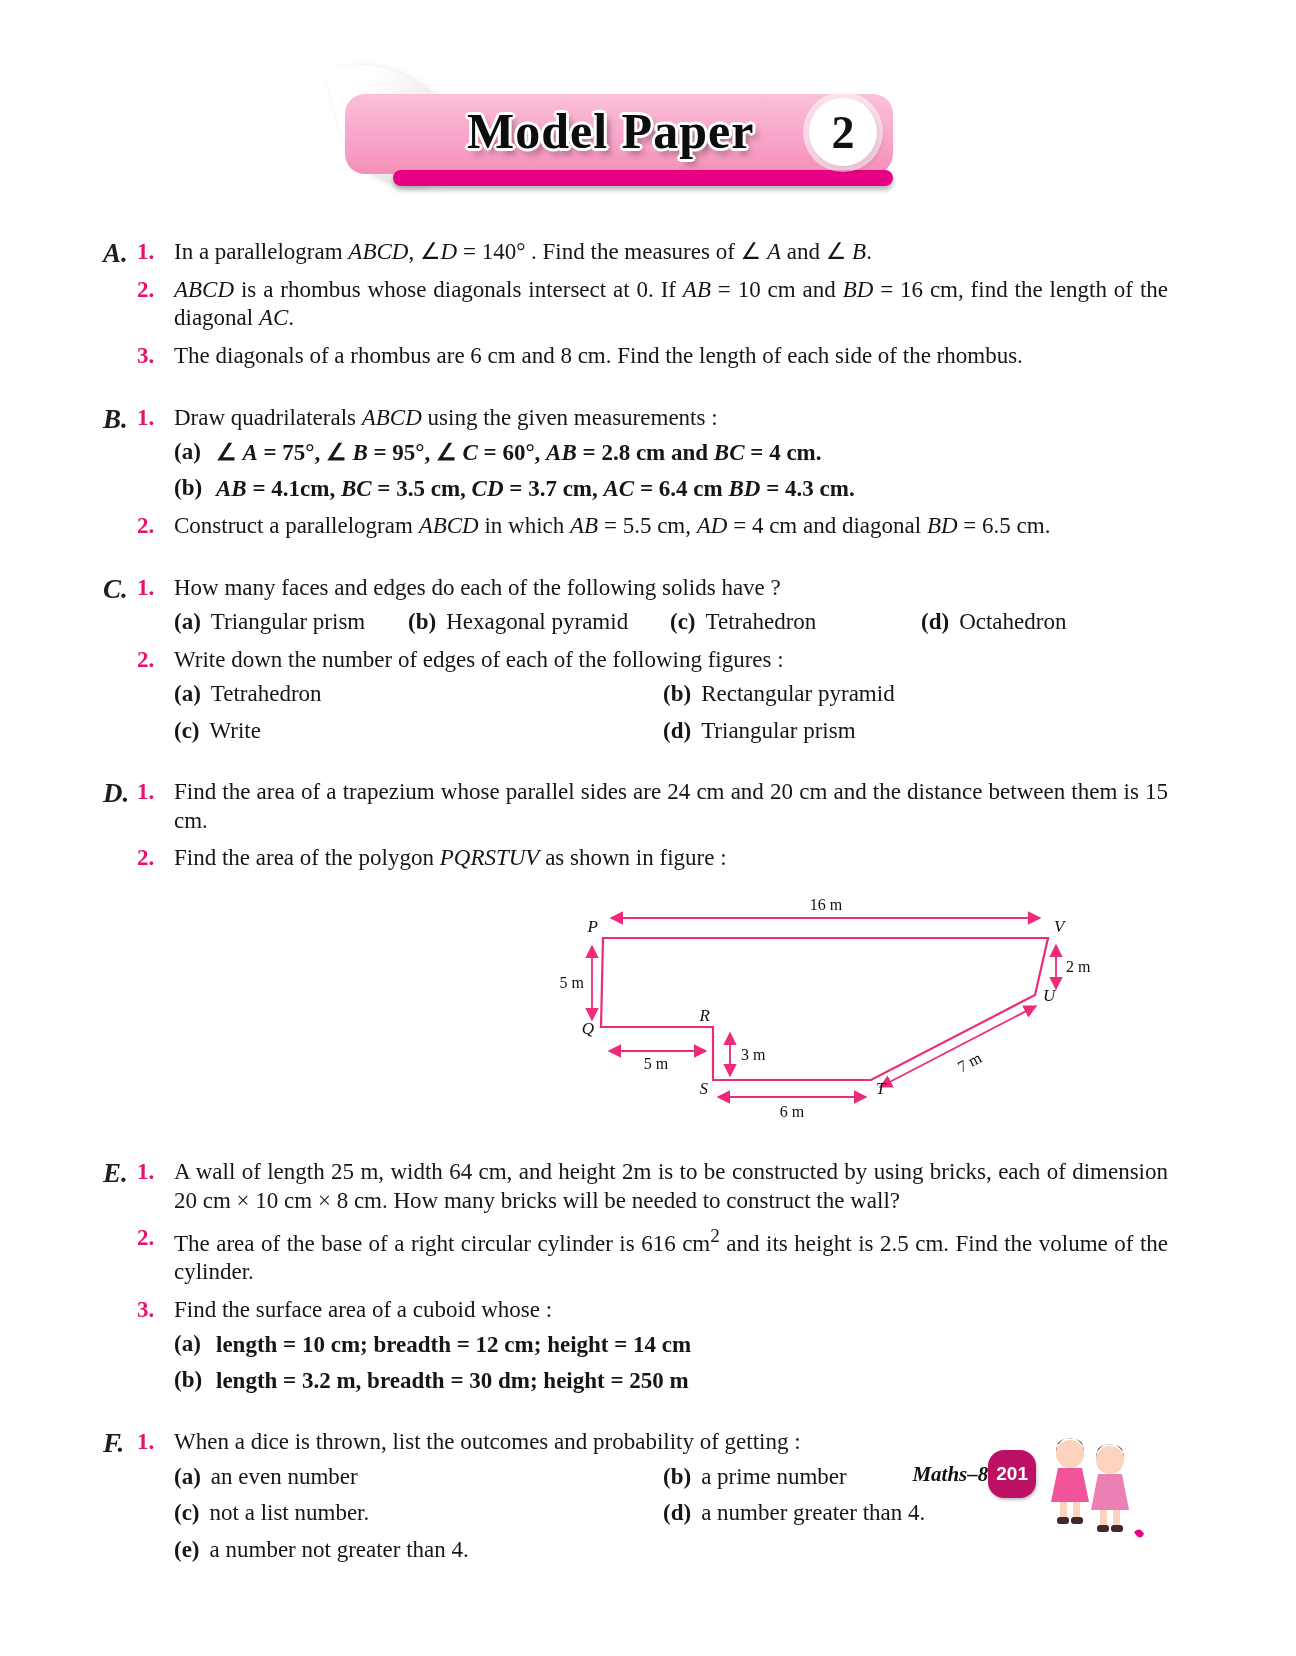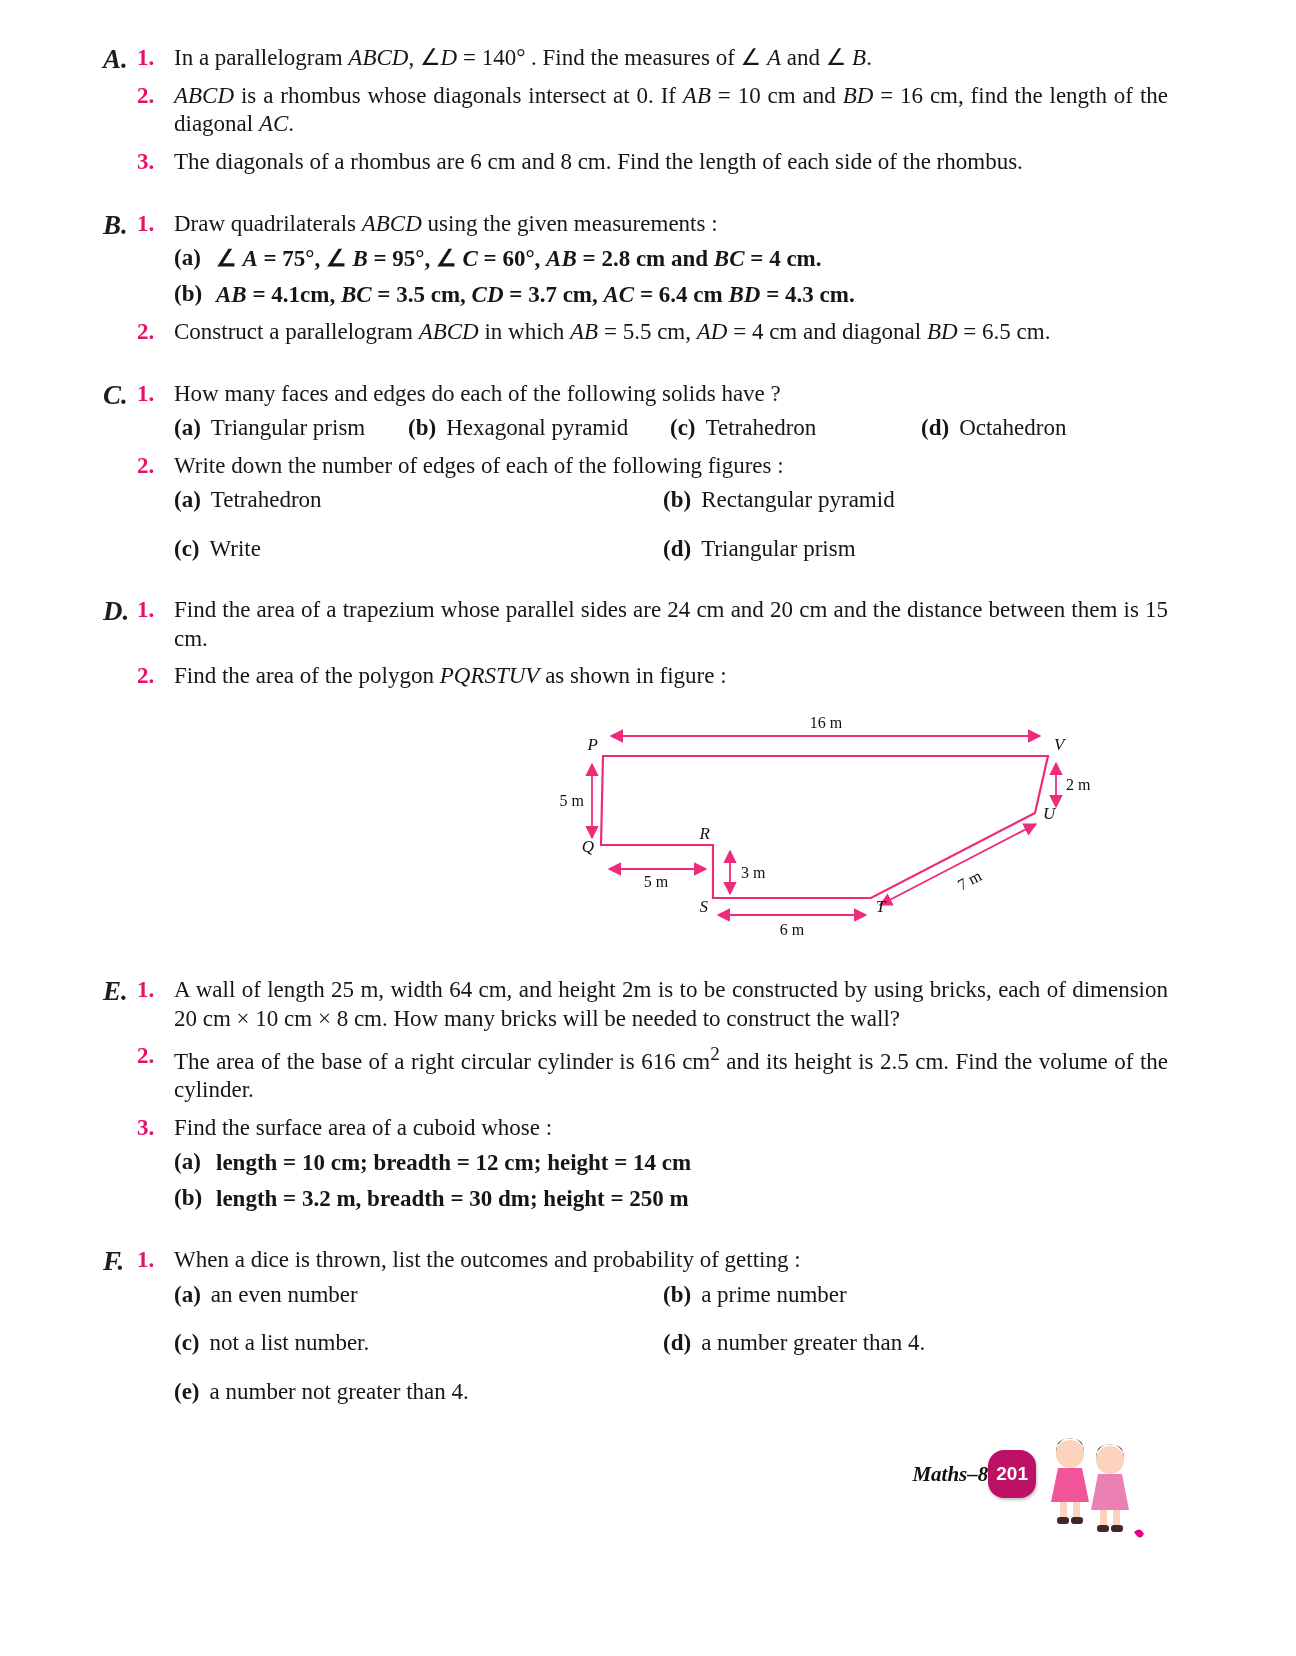--- a/index.html
+++ b/index.html
@@ -58,21 +58,21 @@
   }
   .q-col { flex: 1; min-width: 0; }
   .q-body {
     font-weight: normal; font-size: 23px; line-height: 1.24;
     text-align: justify; color: #161616;
   }
   .sub-item { display: flex; margin-top: 7px; }
   .sub-letter { width: 42px; flex-shrink: 0; font-weight: bold; font-size: 23px; }
   .sub-text { font-weight: bold; font-size: 23px; line-height: 1.24; }
   .opt-grid4 { display: grid; grid-template-columns: 234px 262px 251px 1fr; margin-top: 6px; }
-  .opt-grid2 { display: grid; grid-template-columns: 489px 1fr; margin-top: 6px; row-gap: 20px; font-family: Liberation Serif, serif; }
+  .opt-grid2 { display: grid; grid-template-columns: 489px 1fr; margin-top: 6px; row-gap: 8px; font-family: Liberation Serif, serif; }
   .opt { font-size: 23px; line-height: 1.24; }
   .opt-letter { font-weight: bold; margin-right: 10px; }
   .opt-text { font-weight: normal; }
 
   
   .fig-wrap { display: flex; justify-content: flex-end; margin: 4px 0 18px 0; }
   .fig-line { stroke: #ee2a7b; stroke-width: 2.2; fill: none; }
   .dim-line { stroke: #ee2a7b; stroke-width: 1.8; fill: none; }
   .dim-text { font-family: "Liberation Serif", serif; font-size: 16px; fill: #111; }
   .vtx-text { font-family: "Liberation Serif", serif; font-size: 17px; font-style: italic; fill: #111; }
@@ -87,20 +87,27 @@
     font-family: "Liberation Sans", sans-serif;
     box-shadow: 1px 2px 3px rgba(0,0,0,0.25);
   }
   .kids { position: absolute; right: 150px; bottom: 112px; }
 </style>
 </head>
 <body>
 
 <div class="page">
 
+  <div class="banner">
+    <div class="curl"></div>
+    <div class="banner-main"></div>
+    <div class="banner-bar"></div>
+    <span class="banner-title">Model Paper</span>
+    <span class="banner-circle">2</span>
+  </div>
 
   <div class="content">
 
     <div class="section">
       <div class="sec-label">A.</div>
       <div class="sec-questions">
         <div class="question">
           <span class="q-num">1.</span>
           <div class="q-col">
               <div class="q-body">In a parallelogram <i>ABCD</i>, ∠<i>D</i> = 140° . Find the measures of ∠ <i>A</i> and ∠ <i>B</i>.</div>

